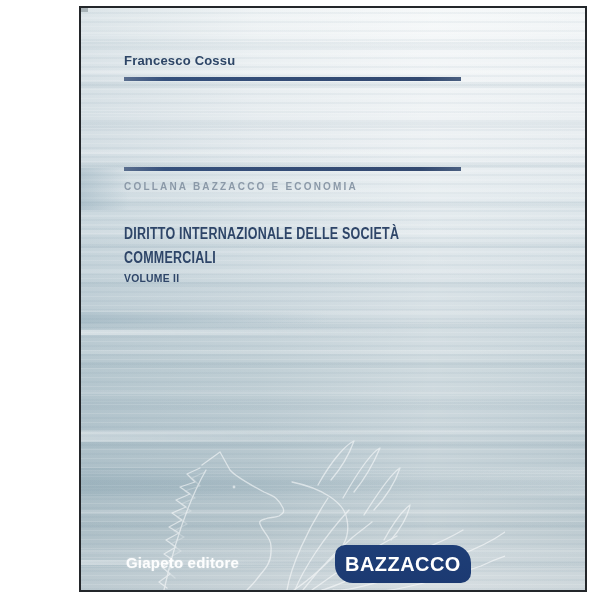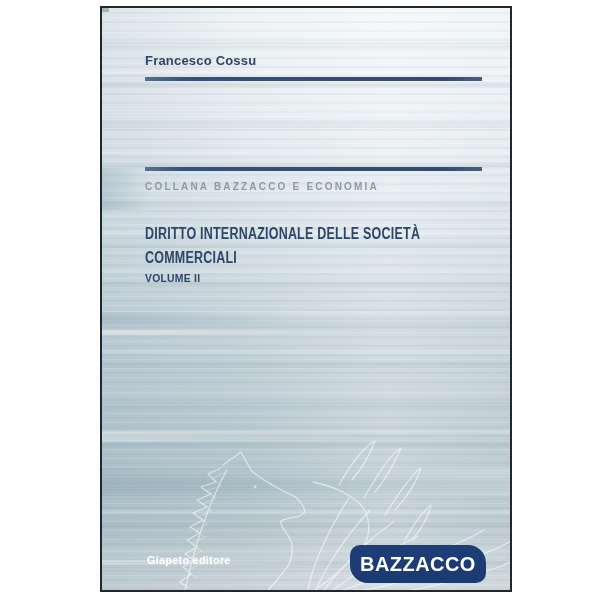--- a/index.html
+++ b/index.html
@@ -1,21 +1,21 @@
 <!DOCTYPE html>
 <html><head>
 <meta charset="utf-8">
 <style>
   html,body{margin:0;padding:0;}
   body{
     width:600px;height:600px;background:#ffffff;position:relative;overflow:hidden;
     font-family:"Liberation Sans",sans-serif;
   }
   .cover{
-    position:absolute;left:100px;top:6px;width:412px;height:586px;
+    position:absolute;left:79px;top:6px;width:508px;height:586px;
     box-sizing:border-box;border:2px solid #23262a;
     background:
       repeating-linear-gradient(180deg,
         rgba(255,255,255,0.13) 0px, rgba(255,255,255,0.13) 1.5px,
         rgba(0,0,0,0) 1.5px, rgba(0,0,0,0) 4px,
         rgba(110,140,158,0.07) 4px, rgba(110,140,158,0.07) 6px,
         rgba(0,0,0,0) 6px, rgba(0,0,0,0) 9px),
       repeating-linear-gradient(180deg,
         rgba(0,0,0,0) 0px, rgba(0,0,0,0) 22px,
         rgba(255,255,255,0.16) 22px, rgba(255,255,255,0.16) 26px,
@@ -49,21 +49,21 @@
   }
   .subtitle{position:absolute;left:43px;top:214px;color:#2e4568;font-weight:bold;}
   .subtitle .sline{font-size:16px;line-height:24px;letter-spacing:.3px;
     transform:scaleX(.78);transform-origin:left center;white-space:nowrap;}
   .volume{
     position:absolute;left:43px;top:264px;font-size:11.5px;font-weight:bold;
     color:#2e4568;letter-spacing:.3px;transform:scaleX(.9);transform-origin:left center;
   }
   .pegasus{position:absolute;left:0;top:352px;width:424px;height:230px;opacity:.55;}
   .publisher{
-    position:absolute;left:45px;top:546px;font-size:11px;font-weight:bold;
+    position:absolute;left:45px;top:546px;font-size:15px;font-weight:bold;
     color:rgba(255,255,255,.93);letter-spacing:.2px;
     text-shadow:0 0 2px rgba(255,255,255,.45);
   }
   .badge{
     position:absolute;left:248px;top:537px;width:136px;height:38px;
     background:linear-gradient(180deg,#25477f,#1c3a72);
     border-radius:10px 18px 10px 18px;
     display:flex;align-items:center;justify-content:center;
   }
   .badge-label{
@@ -120,18 +120,18 @@
 
     <div class="subtitle">
       <div class="sline">DIRITTO INTERNAZIONALE DELLE SOCIETÀ</div>
       <div class="sline">COMMERCIALI</div>
     </div>
 
     <div class="volume">VOLUME II</div>
 
     <div class="publisher">Giapeto editore</div>
 
-    <div class="badge" style="background: linear-gradient(rgb(30, 62, 119), rgb(28, 58, 114));">
+    <div class="badge" style="background: linear-gradient(rgb(30, 62, 119), rgb(28, 58, 114)); margin-left: 6px;">
       <span class="badge-label" style="color: rgb(255, 255, 255);">BAZZACCO</span>
     </div>
 
   </div>
 </div>
 
 </body></html>

